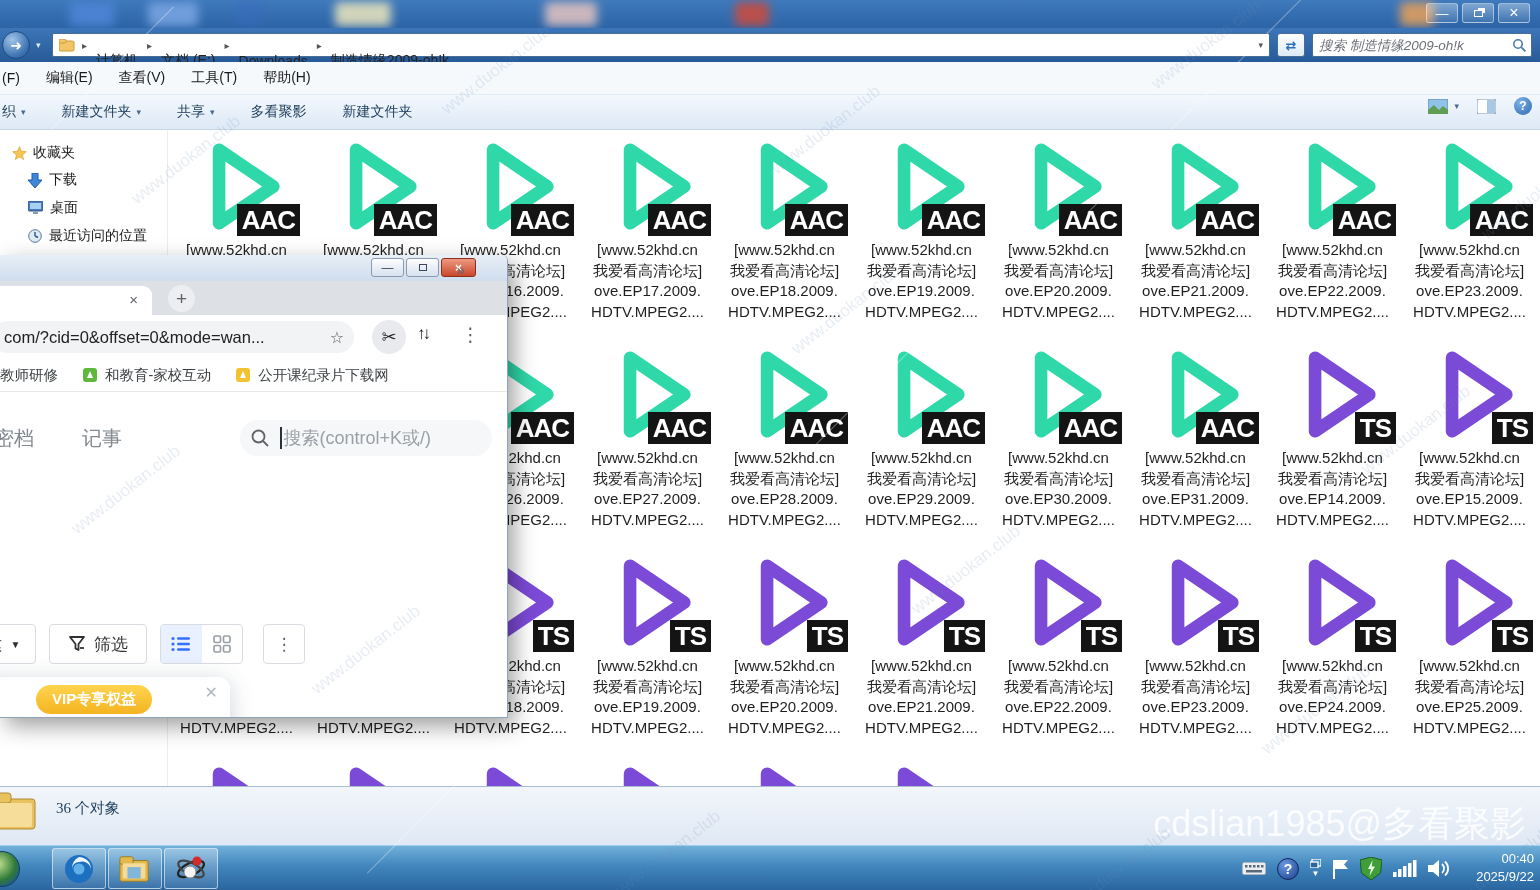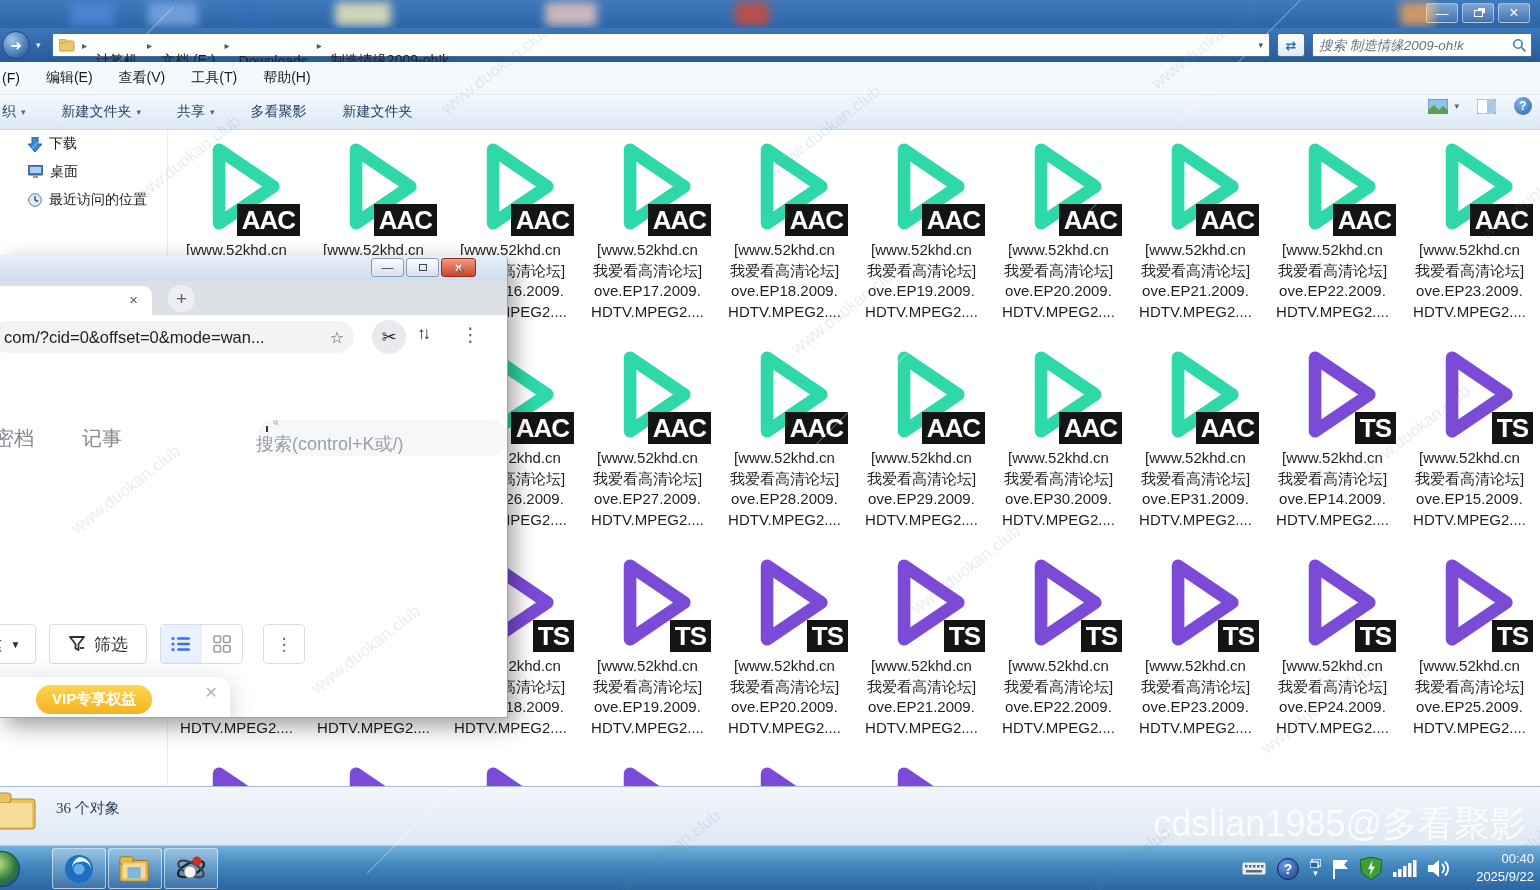--- a/index.html
+++ b/index.html
@@ -93,22 +93,22 @@
     background:#e9eaed; color:#202124; font-size:18px; display:flex; align-items:center; justify-content:center; }
   .br-sort { position:absolute; left:417px; top:9px; color:#202124; font-size:17px; font-weight:bold; letter-spacing:-3px; }
   .br-menu { position:absolute; left:461px; top:8px; color:#5f6368; font-size:19px; }
   .br-bookmarks { position:absolute; left:0; top:104px; width:508px; height:33px; background:#fff;
     border-bottom:1px solid #e8eaed; display:flex; align-items:center; font-size:14.5px; color:#3c4043; }
   .bm-item { display:flex; align-items:center; gap:7px; margin-right:24px; white-space:nowrap; }
   .bm-ovf { position:absolute; right:42px; top:6px; color:#5f6368; font-size:15px; }
   .br-page { position:absolute; left:0; top:137px; width:508px; height:326px; background:#fff; }
 
   .pg-tab { position:absolute; top:33px; font-size:20px; color:#83898f; }
-  .pg-search { position:absolute; left:256px; top:28px; width:252px; height:36px; background:#f6f7f8;
-    border-radius:18px; display:flex; align-items:flex-start;flex-direction:column; }
+  .pg-search { position:absolute; left:240px; top:28px; width:252px; height:36px; background:#f6f7f8;
+    border-radius:18px; display:flex; align-items:center; }
   .pg-search .ph { color:#9aa0a6; font-size:18px; white-space:nowrap; }
   .caret { width:1.5px; height:22px; background:#2b2f36; margin:0 2px 0 10px; }
 
   .pg-btn { position:absolute; top:232px; height:40px; border:1px solid #d9dce0; border-radius:4px;
     background:#fff; display:flex; align-items:center; justify-content:center; gap:8px;
     font-size:17px; color:#303133; }
   .viewtoggle { position:absolute; left:160px; top:232px; width:83px; height:40px;
     border:1px solid #d9dce0; border-radius:4px; display:flex; overflow:hidden; }
   .vt-half { width:41px; display:flex; align-items:center; justify-content:center; }
   .vt-list { background:#e9f0ff; }
@@ -229,20 +229,26 @@
     <svg width="19" height="15">
         <rect x="0" y="0" width="19" height="15" rx="2" fill="#fff" stroke="#7c93a9"></rect>
         <rect x="10" y="1" width="8" height="13" fill="#a9c8e4"></rect>
       </svg>
     <span style="width:18px;height:18px;border-radius:50%;background:radial-gradient(circle at 35% 30%,#7fb4e8,#2c66ae);color:#fff;font-size:12px;font-weight:bold;display:flex;align-items:center;justify-content:center;">?</span>
   </div>
 
   <div class="content"></div>
 
   <div class="sidebar">
+    <div class="side-header">
+      <svg width="15" height="15" viewBox="0 0 20 20">
+          <path d="M10 1 L12.6 7 L19 7.6 L14 11.8 L15.6 18 L10 14.6 L4.4 18 L6 11.8 L1 7.6 L7.4 7 Z" fill="#f7c64f" stroke="#d9a43c"></path>
+        </svg>
+      <span>收藏夹</span>
+    </div>
     <div id="side-items">
         <div class="side-item">
           <svg width="14" height="15" viewBox="0 0 14 15">
             <path d="M4 0 L10 0 L10 7 L14 7 L7 15 L0 7 L4 7 Z" fill="#3d86d8" stroke="#1f5ea8"></path>
           </svg>
           <span>下载</span>
         </div>
         <div class="side-item">
           <svg width="15" height="14" viewBox="0 0 15 14">
             <rect x="0" y="0" width="15" height="10" rx="1.5" fill="#4a7ab8" stroke="#2c5584"></rect>
@@ -763,20 +769,39 @@
   <div class="br-toolbar">
     <div class="br-address">
       <span class="url">com/?cid=0&amp;offset=0&amp;mode=wan...</span>
       <span class="br-star">☆</span>
     </div>
     <div class="br-cut">✂</div>
     <div class="br-sort">↑↓</div>
     <div class="br-menu">⋮</div>
   </div>
 
+  <div class="br-bookmarks" id="bookmarks">
+      <div class="bm-item">
+        <span>教师研修</span>
+      </div>
+      <div class="bm-item">
+        <svg width="16" height="16" viewBox="0 0 16 16">
+          <rect x="1" y="1" width="14" height="14" rx="3" fill="#5fb83c"></rect>
+          <path d="M5 11 L8 4 L11 11 Z" fill="#fff"></path>
+        </svg>
+        <span>和教育-家校互动</span>
+      </div>
+      <div class="bm-item">
+        <svg width="16" height="16" viewBox="0 0 16 16">
+          <rect x="1" y="1" width="14" height="14" rx="3" fill="#f2c230"></rect>
+          <path d="M5 11 L8 4 L11 11 Z" fill="#fff"></path>
+        </svg>
+        <span>公开课纪录片下载网</span>
+      </div>
+    </div>
   <div class="bm-ovf">»</div>
 
   <div class="br-page">
     <div class="pg-tab" style="left:-6px;">密档</div>
     <div class="pg-tab" style="left:82px;">记事</div>
     <div class="pg-search">
       <svg width="20" height="20" viewBox="0 0 20 20" style="margin-left:10px;">
           <circle cx="8.5" cy="8.5" r="6" fill="none" stroke="#5f6368" stroke-width="1.8"></circle>
           <line x1="13" y1="13" x2="18" y2="18" stroke="#5f6368" stroke-width="1.8"></line>
         </svg>

